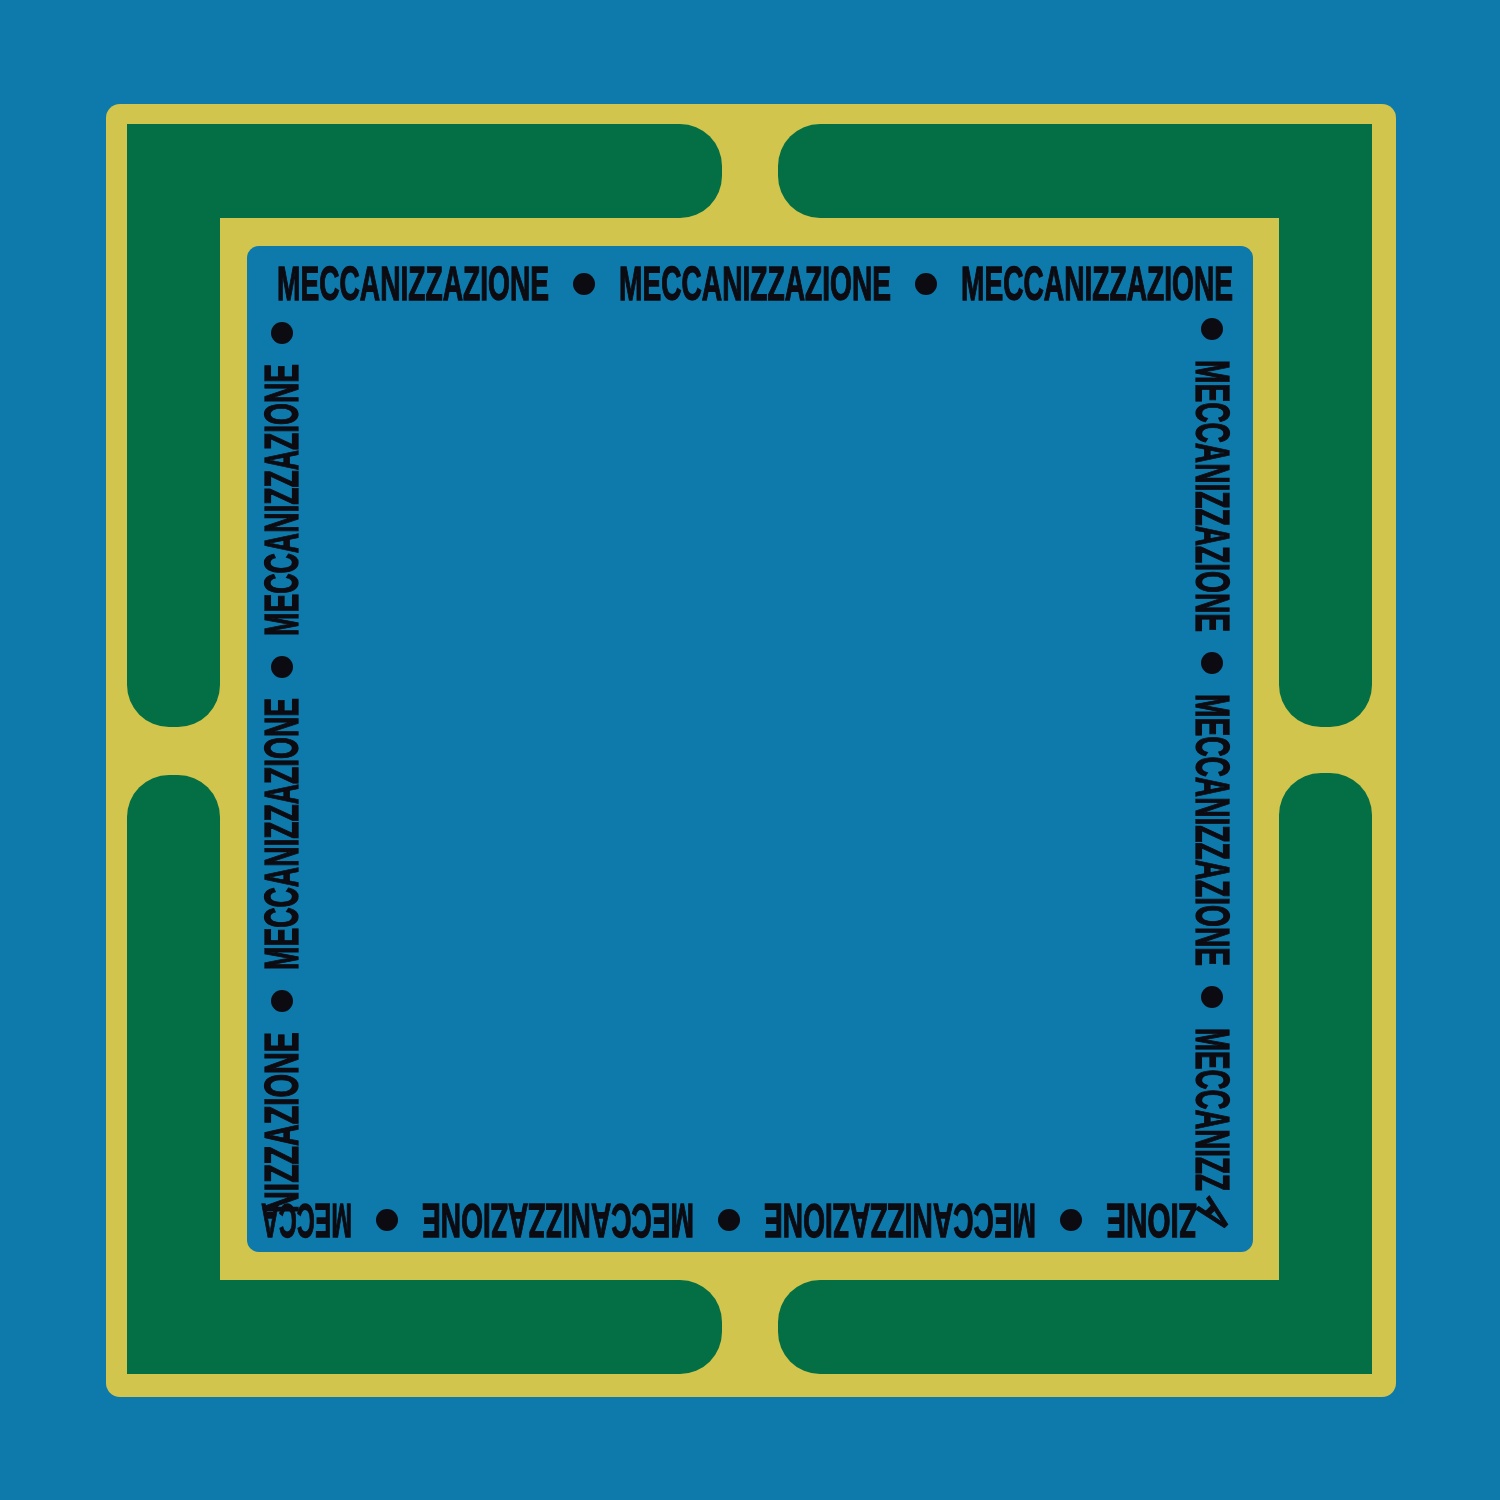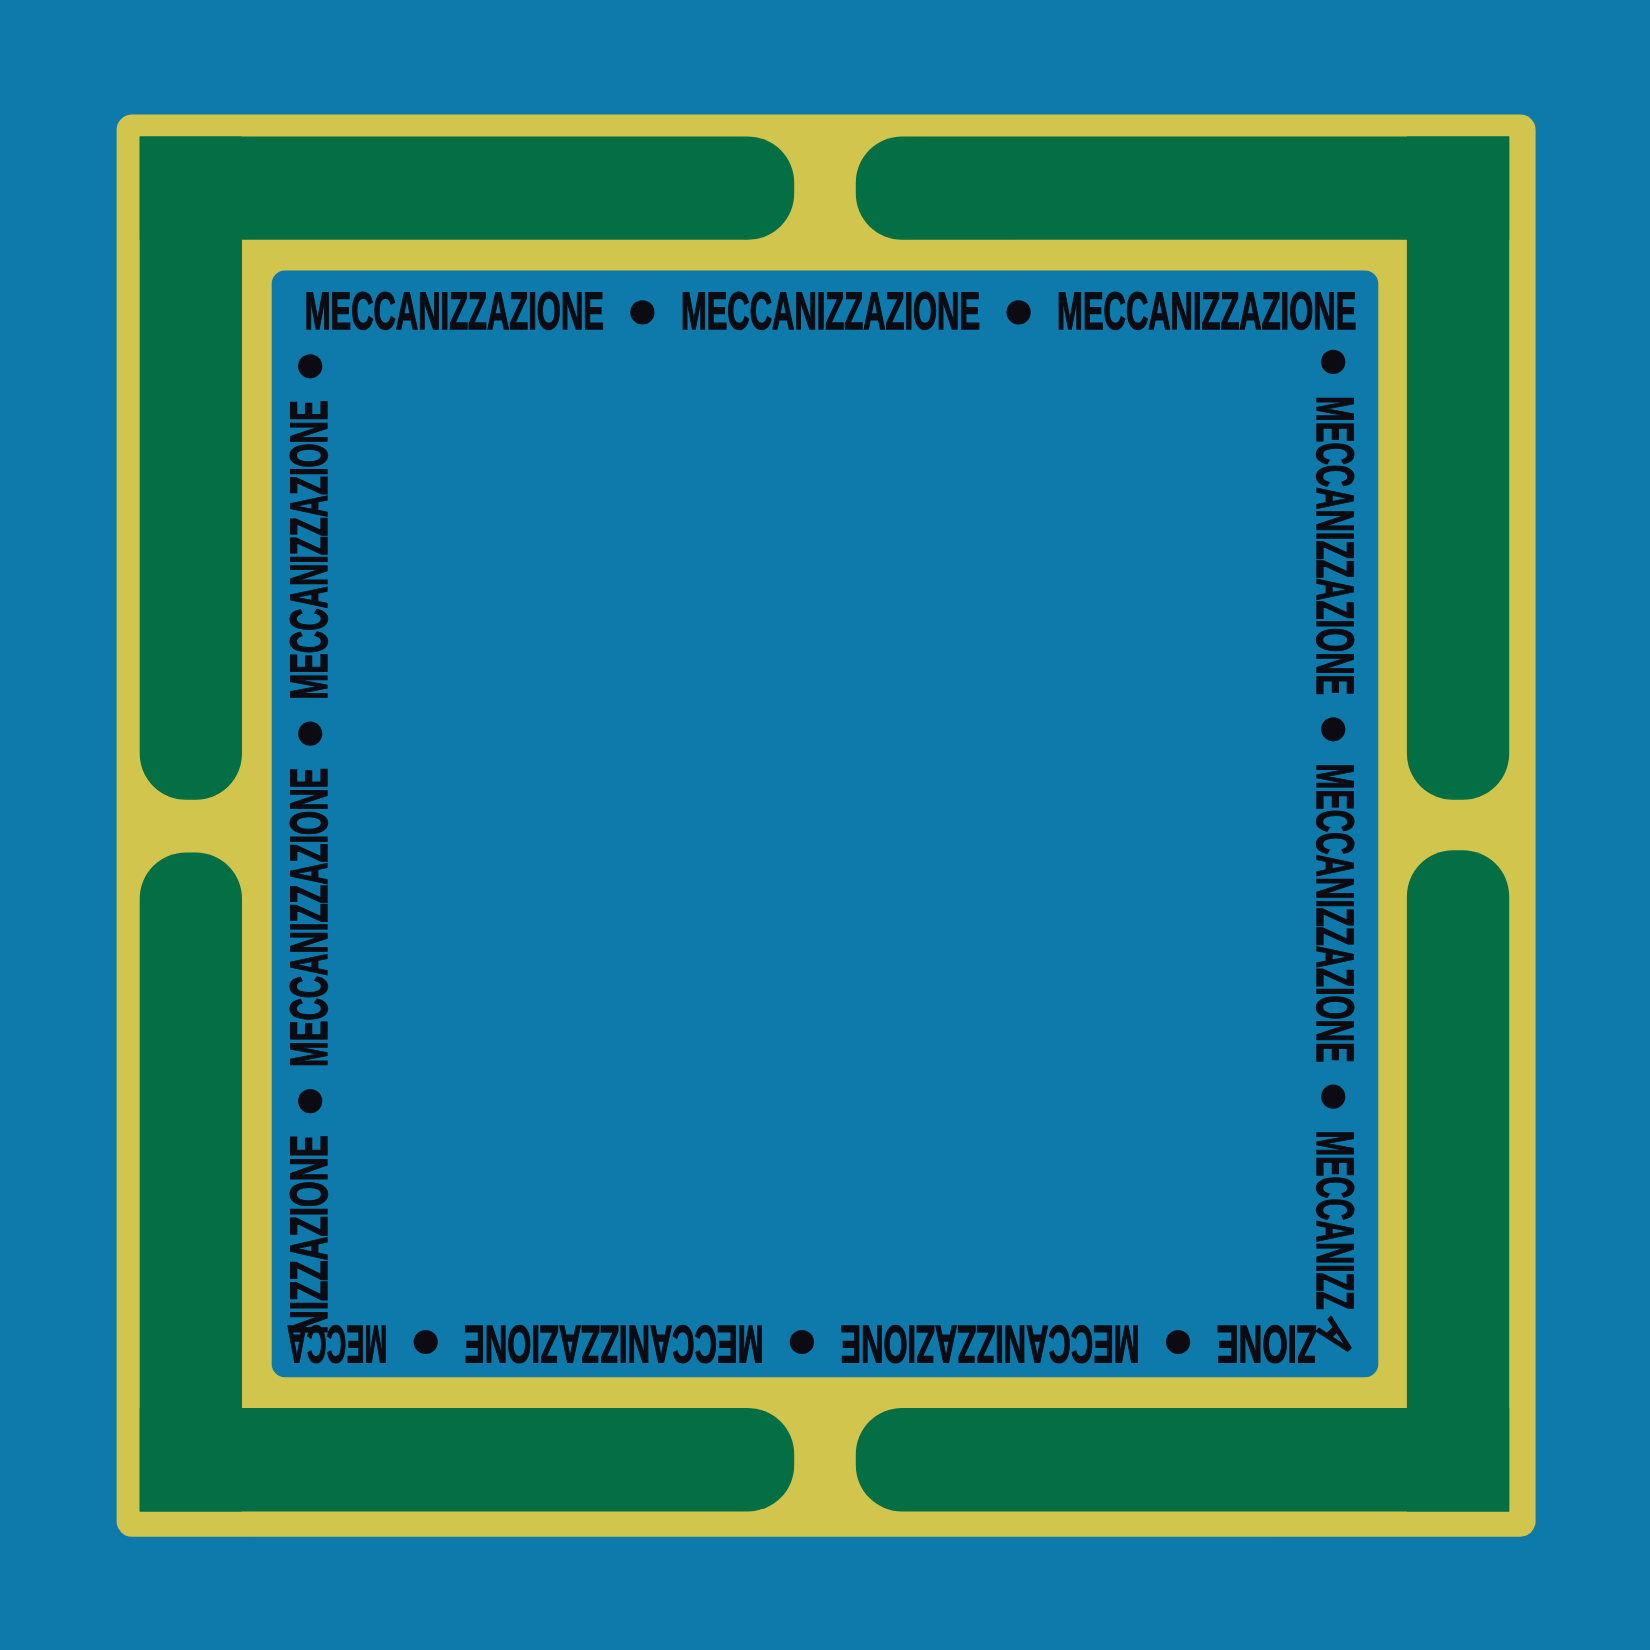--- a/index.html
+++ b/index.html
@@ -7,21 +7,21 @@
     --yellow:#D2C54D;
     --green:#046F44;
     --ink:#0B0B11;
   }
   html,body{margin:0;padding:0;}
   body{
     width:1500px;height:1500px;overflow:hidden;
     background:var(--blue);
     font-family:"Liberation Sans","DejaVu Sans",sans-serif;
   }
-  .poster{position:relative;width:1251px;height:1500px;background:var(--blue);padding-left:28px;}
+  .poster{position:relative;width:1251px;height:1500px;background:var(--blue);}
   
   .frame-outer{
     position:absolute;left:106px;top:104px;width:1290px;height:1293px;
     background:var(--yellow);border-radius:14px;
   }
   
   .arm{position:absolute;background:var(--green);}
   .tl-h{left:127px;top:124px;width:595px;height:94px;border-radius:0 42px 42px 0;}
   .tl-v{left:127px;top:124px;width:93px;height:603px;border-radius:0 0 42px 42px;}
   .tr-h{left:778px;top:124px;width:594px;height:94px;border-radius:42px 0 0 42px;}

